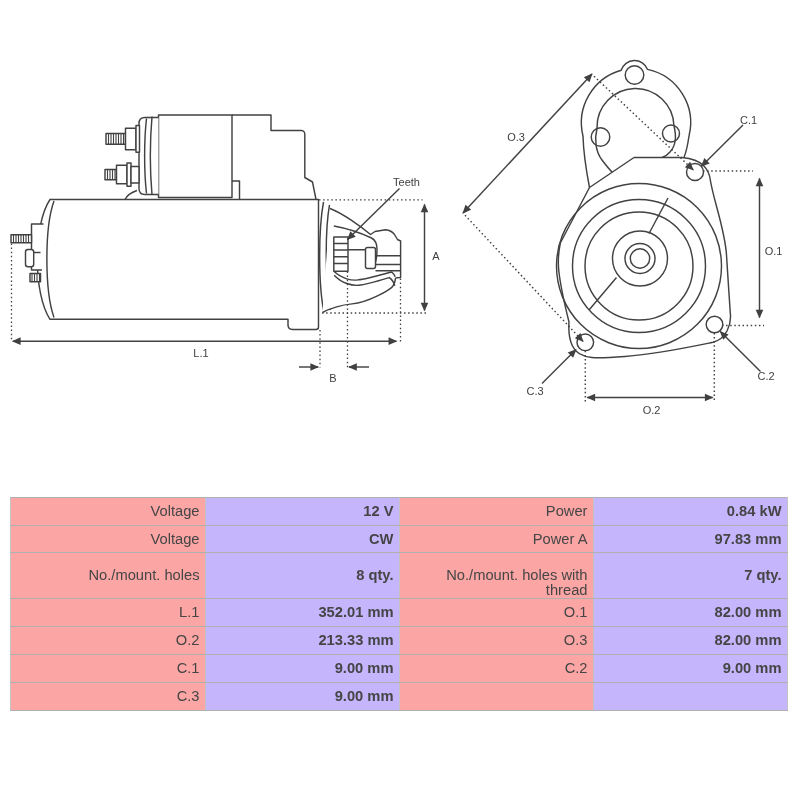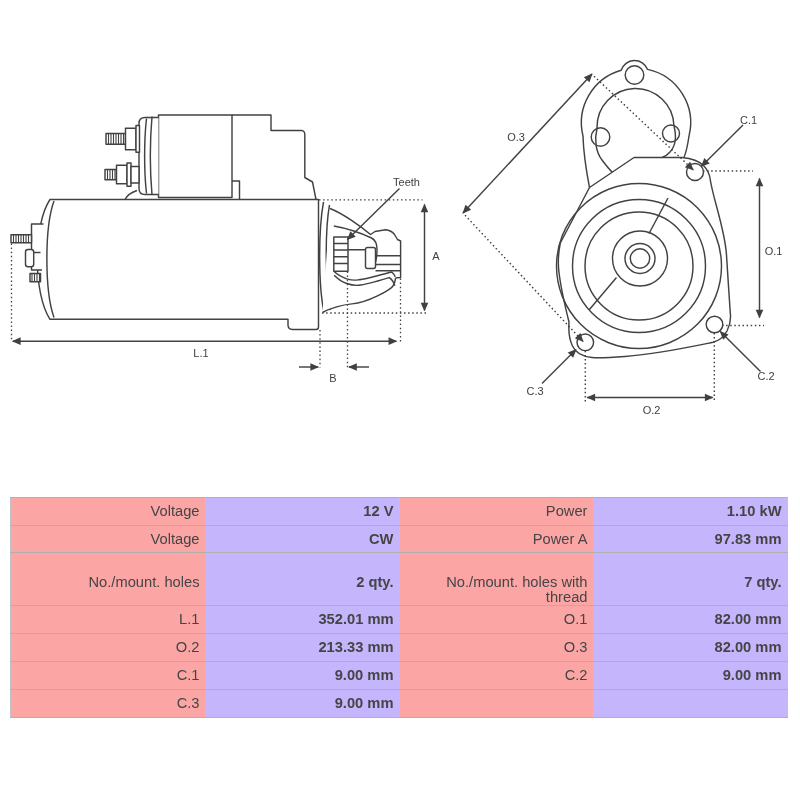--- a/index.html
+++ b/index.html
@@ -3,21 +3,21 @@
 <meta charset="utf-8">
 <style>
 html,body{margin:0;padding:0;background:#fff;width:800px;height:800px;overflow:hidden;}
 body{font-family:"Liberation Sans", sans-serif;}
 #draw{position:absolute;left:0;top:0;}
 #spec{position:absolute;left:10px;top:497px;border-collapse:collapse;table-layout:fixed;font-family:"Liberation Sans", sans-serif;font-size:14.7px;color:#454545;}
 #spec td{border:1px solid #c3c3c3;border-top:1px solid #b0b0b0;border-bottom:1px solid #b0b0b0;text-align:right;vertical-align:top;padding:6px 5.5px 0 2px;line-height:15px;overflow:hidden;}
 #spec td.l{background:#fca5a5;}
 #spec td.v{background:#c4b5fd;font-weight:bold;}
 #spec{border:1px solid #a5a5a5;}
-#spec tr.r4 td{padding-top:22px;}
+#spec tr.r4 td{padding-top:15px;}
 </style>
 </head>
 <body>
 <svg id="draw" width="800" height="470" viewBox="0 0 800 470">
 <defs>
 <marker id="ar" viewBox="0 0 10 10" refX="9" refY="5" markerWidth="8" markerHeight="6" orient="auto-start-reverse">
         <path d="M0,0.6 L10,5 L0,9.4 z" fill="#3f3f3f"></path>
       </marker>
 <filter id="soft" x="-5%" y="-5%" width="110%" height="110%">
         <feGaussianBlur stdDeviation="0.28"></feGaussianBlur>
@@ -144,31 +144,31 @@
       <col style="width:195px">
       <col style="width:194px">
       <col style="width:194px">
       <col style="width:194px">
     </colgroup>
 <tbody>
       <tr style="height:28px">
         <td class="l">Voltage</td>
         <td class="v">12 V</td>
         <td class="l">Power</td>
-        <td class="v">1.10 kW</td>
+        <td class="v">0.84 kW</td>
       </tr>
 <tr style="height:27px">
         <td class="l">Voltage</td>
         <td class="v">CW</td>
         <td class="l">Power A</td>
         <td class="v">97.83 mm</td>
       </tr>
 <tr style="height:44px" class="r4">
         <td class="l">No./mount. holes</td>
-        <td class="v">2 qty.</td>
+        <td class="v">8 qty.</td>
         <td class="l">No./mount. holes with<br>thread</td>
         <td class="v">7 qty.</td>
       </tr>
 <tr style="height:28px">
         <td class="l">L.1</td>
         <td class="v">352.01 mm</td>
         <td class="l">O.1</td>
         <td class="v">82.00 mm</td>
       </tr>
 <tr style="height:28px">

